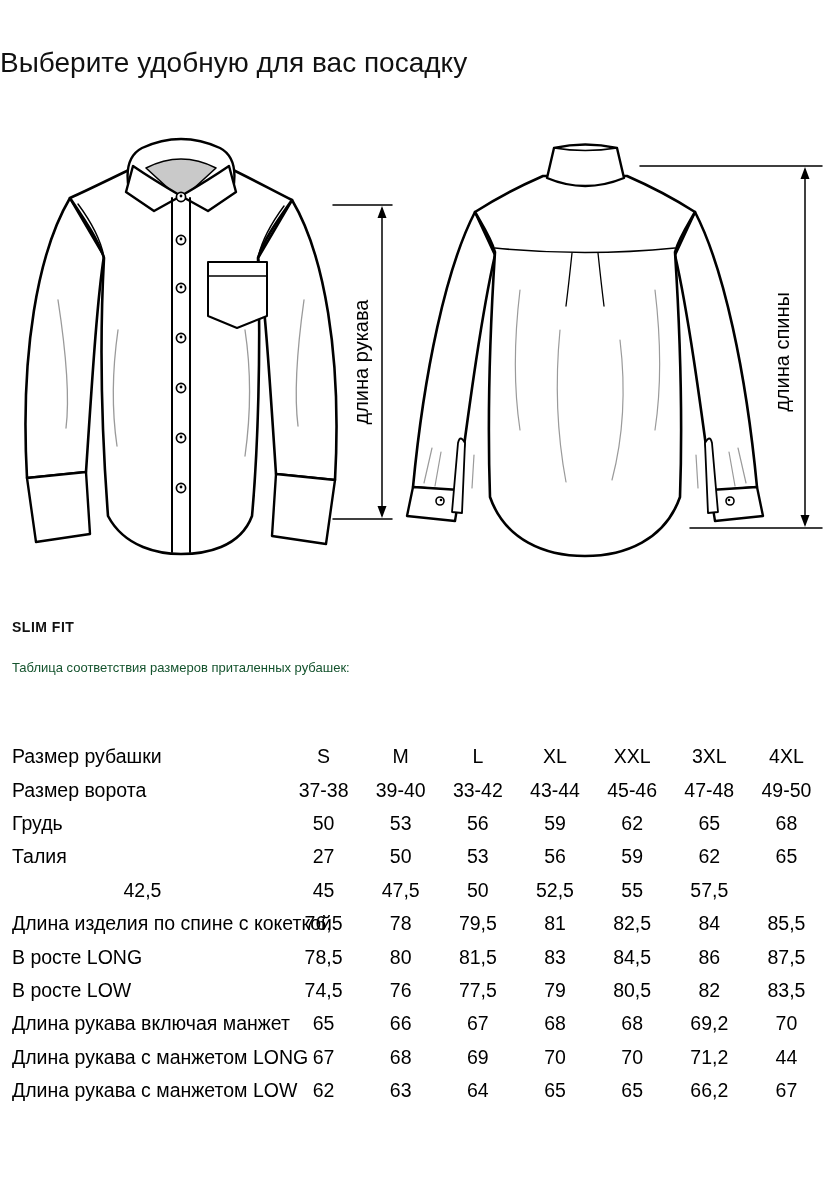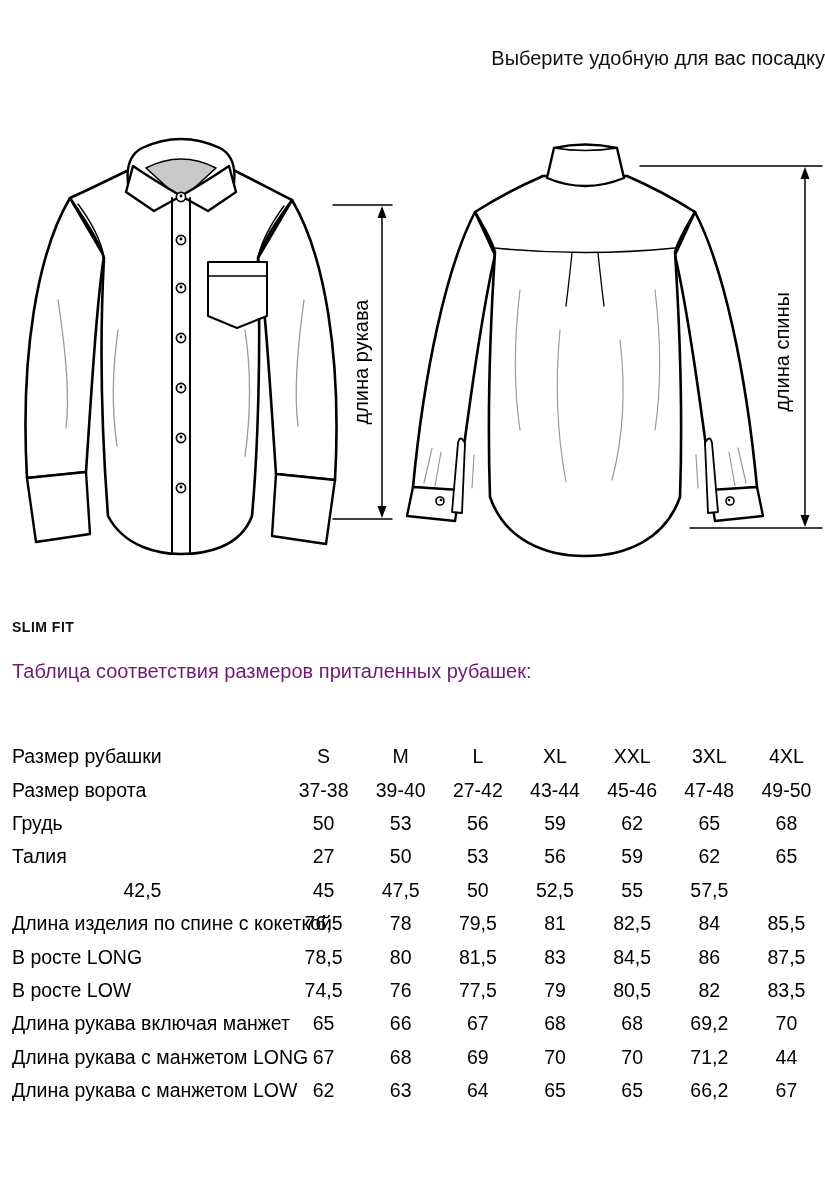--- a/index.html
+++ b/index.html
@@ -2,30 +2,30 @@
 <html><head>
 <meta charset="utf-8">
 <style>
   html,body{margin:0;padding:0;}
   body{
     width:825px;height:1200px;position:relative;background:#ffffff;
     font-family:"Liberation Sans","DejaVu Sans",sans-serif;color:#000;
     overflow:hidden;
   }
   .page-title{
-    position:absolute;left:0;top:46px;width:825px;text-align:right;
-    font-size:20px;line-height:1.2;color:#111;
+    position:absolute;left:0;top:46px;width:825px;text-align:left;
+    font-size:28px;line-height:1.2;color:#111;
   }
   .figure{position:absolute;left:0;top:130px;width:825px;height:440px;}
   .section-heading{
     position:absolute;left:12px;top:619px;font-size:14px;font-weight:bold;
     letter-spacing:0.5px;color:#111;
   }
   .section-subtitle{
-    position:absolute;left:12px;top:660px;font-size:20px;color:#701a75;
+    position:absolute;left:12px;top:660px;font-size:13px;color:#14532d;
   }
   .size-table{position:absolute;left:0;top:740px;width:825px;}
   .trow{
     display:grid;grid-template-columns:285px repeat(7,1fr);
     height:33.4px;align-items:center;font-size:19.5px;
   }
   .tlabel{padding-left:12px;white-space:nowrap;overflow:visible;}
   .tval{text-align:center;white-space:nowrap;}
   svg text{font-family:"Liberation Sans","DejaVu Sans",sans-serif;}
 </style>
@@ -180,21 +180,21 @@
       <div class="tval">L</div>
       <div class="tval">XL</div>
       <div class="tval">XXL</div>
       <div class="tval">3XL</div>
       <div class="tval">4XL</div>
     </div>
     <div class="trow">
       <div class="tlabel">Размер ворота</div>
       <div class="tval">37-38</div>
       <div class="tval">39-40</div>
-      <div class="tval">27-42</div>
+      <div class="tval">33-42</div>
       <div class="tval">43-44</div>
       <div class="tval">45-46</div>
       <div class="tval">47-48</div>
       <div class="tval">49-50</div>
     </div>
     <div class="trow">
       <div class="tlabel">Грудь</div>
       <div class="tval">50</div>
       <div class="tval">53</div>
       <div class="tval">56</div>

